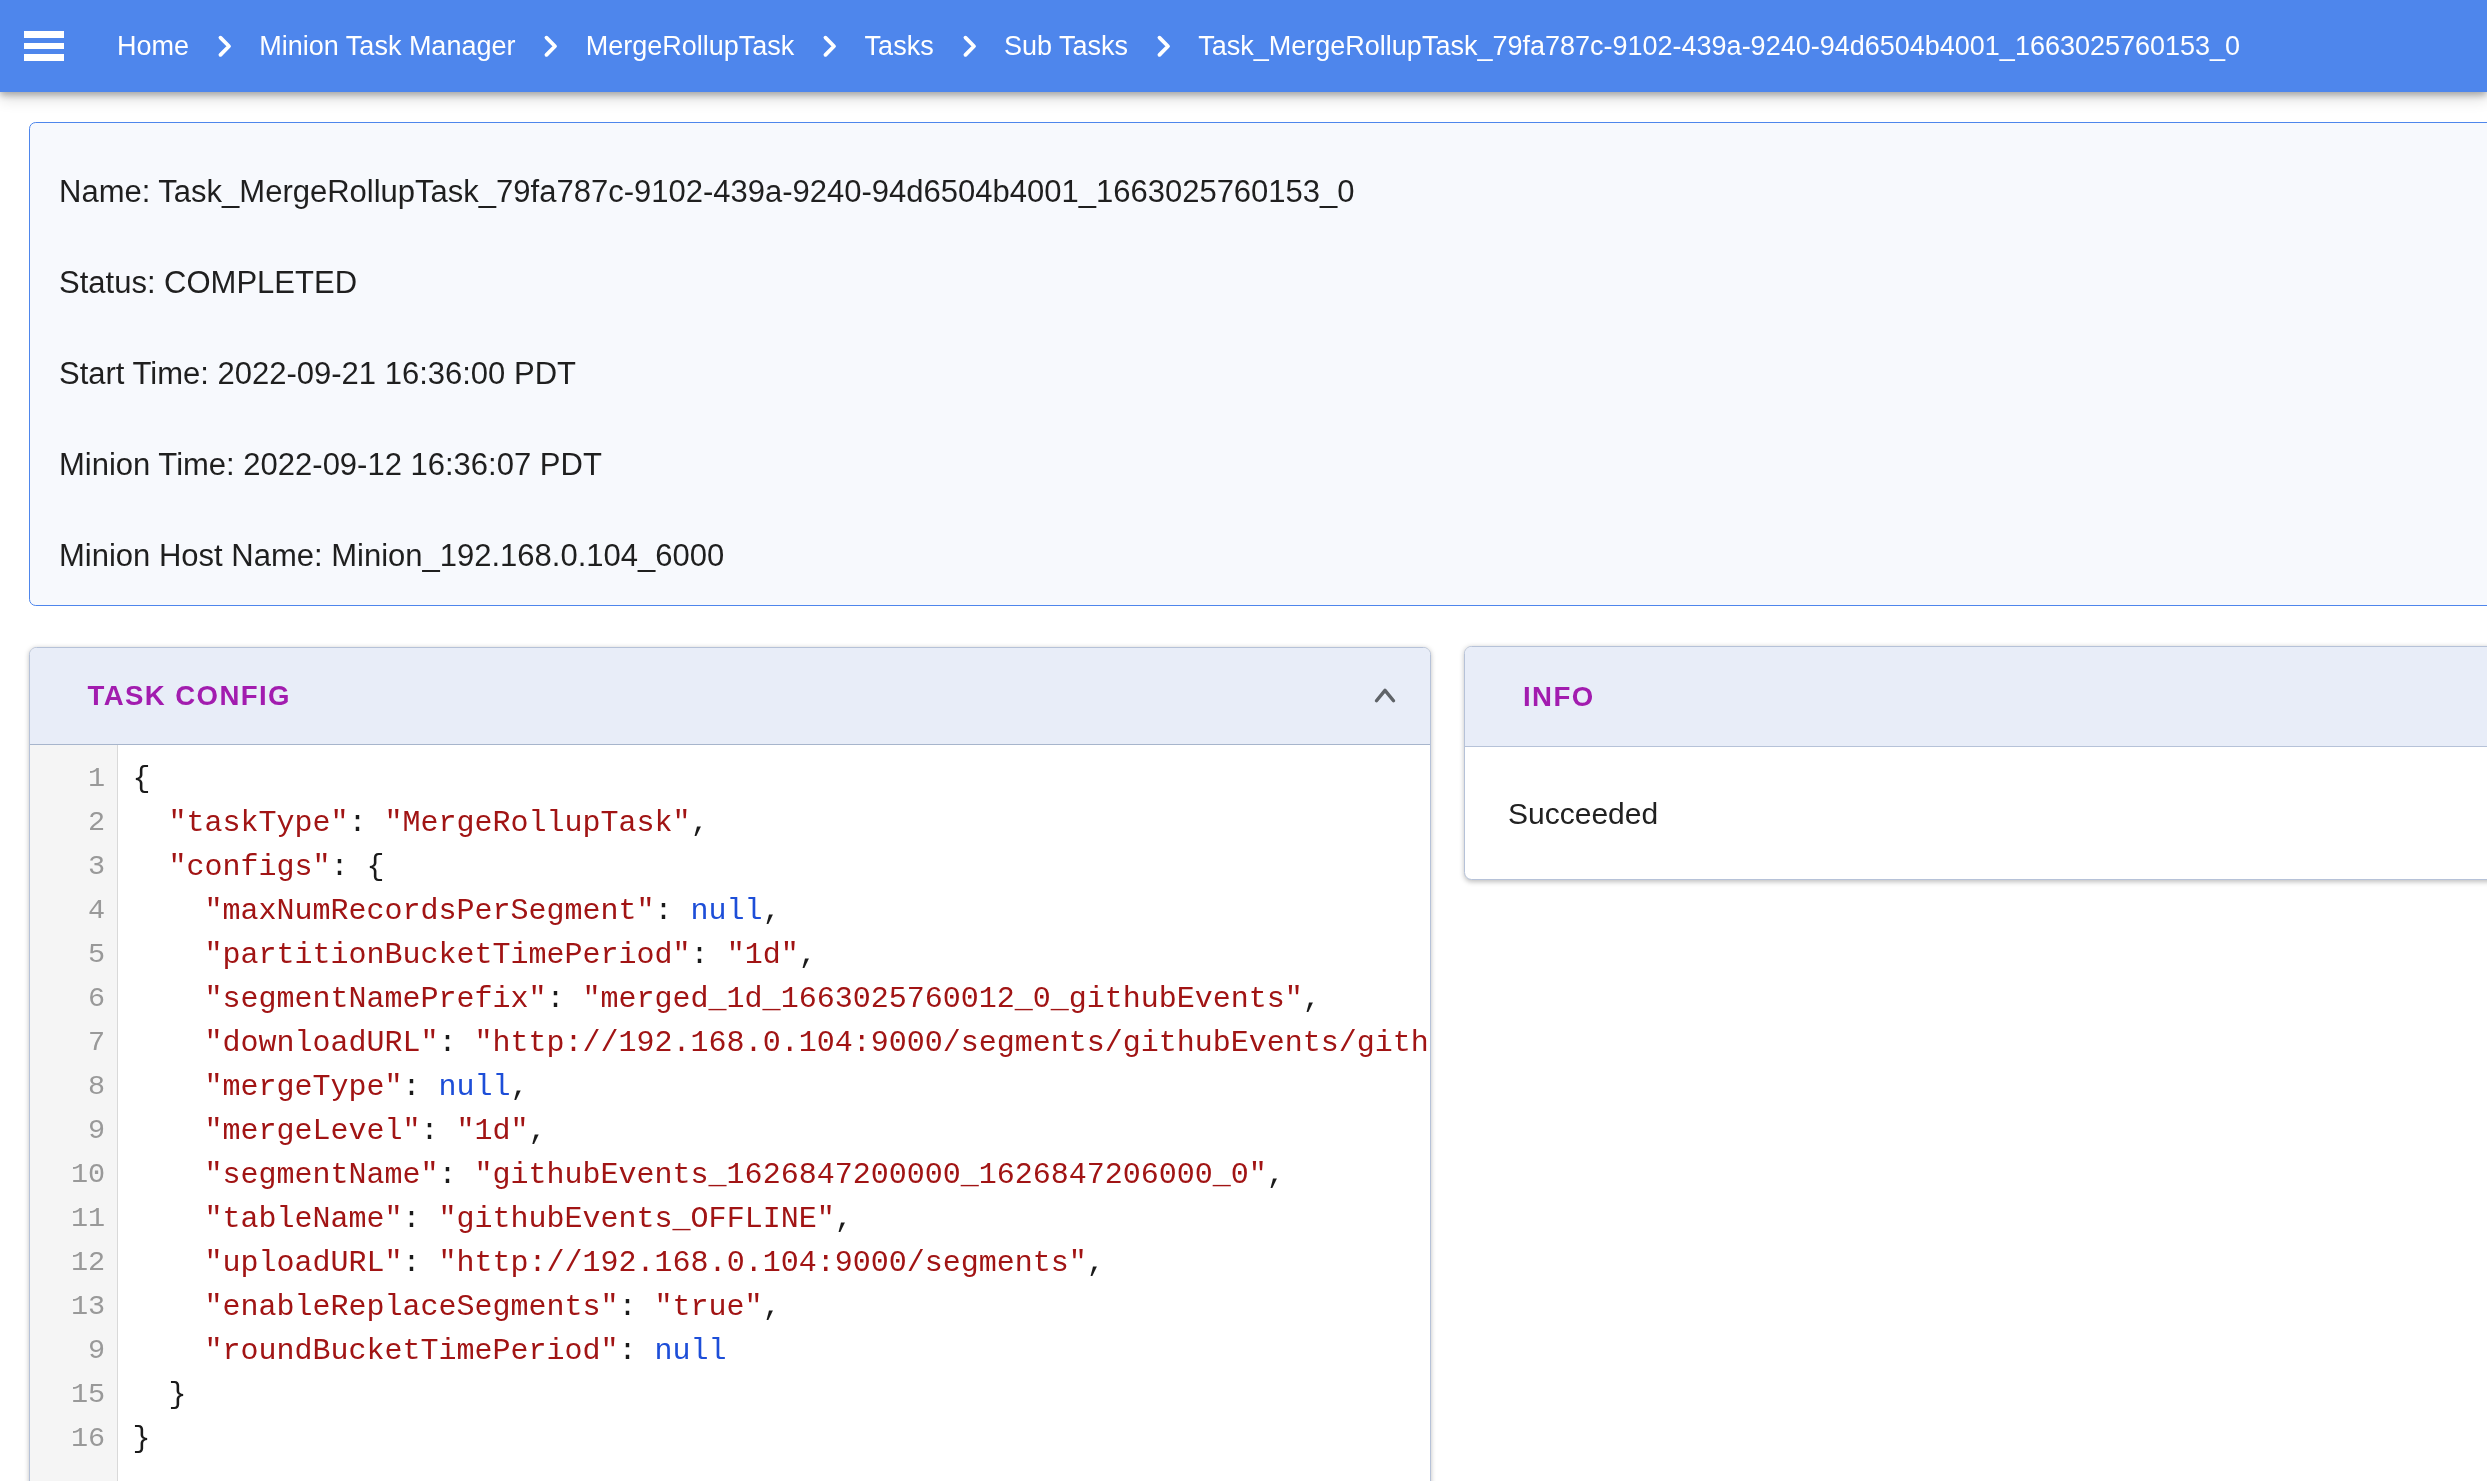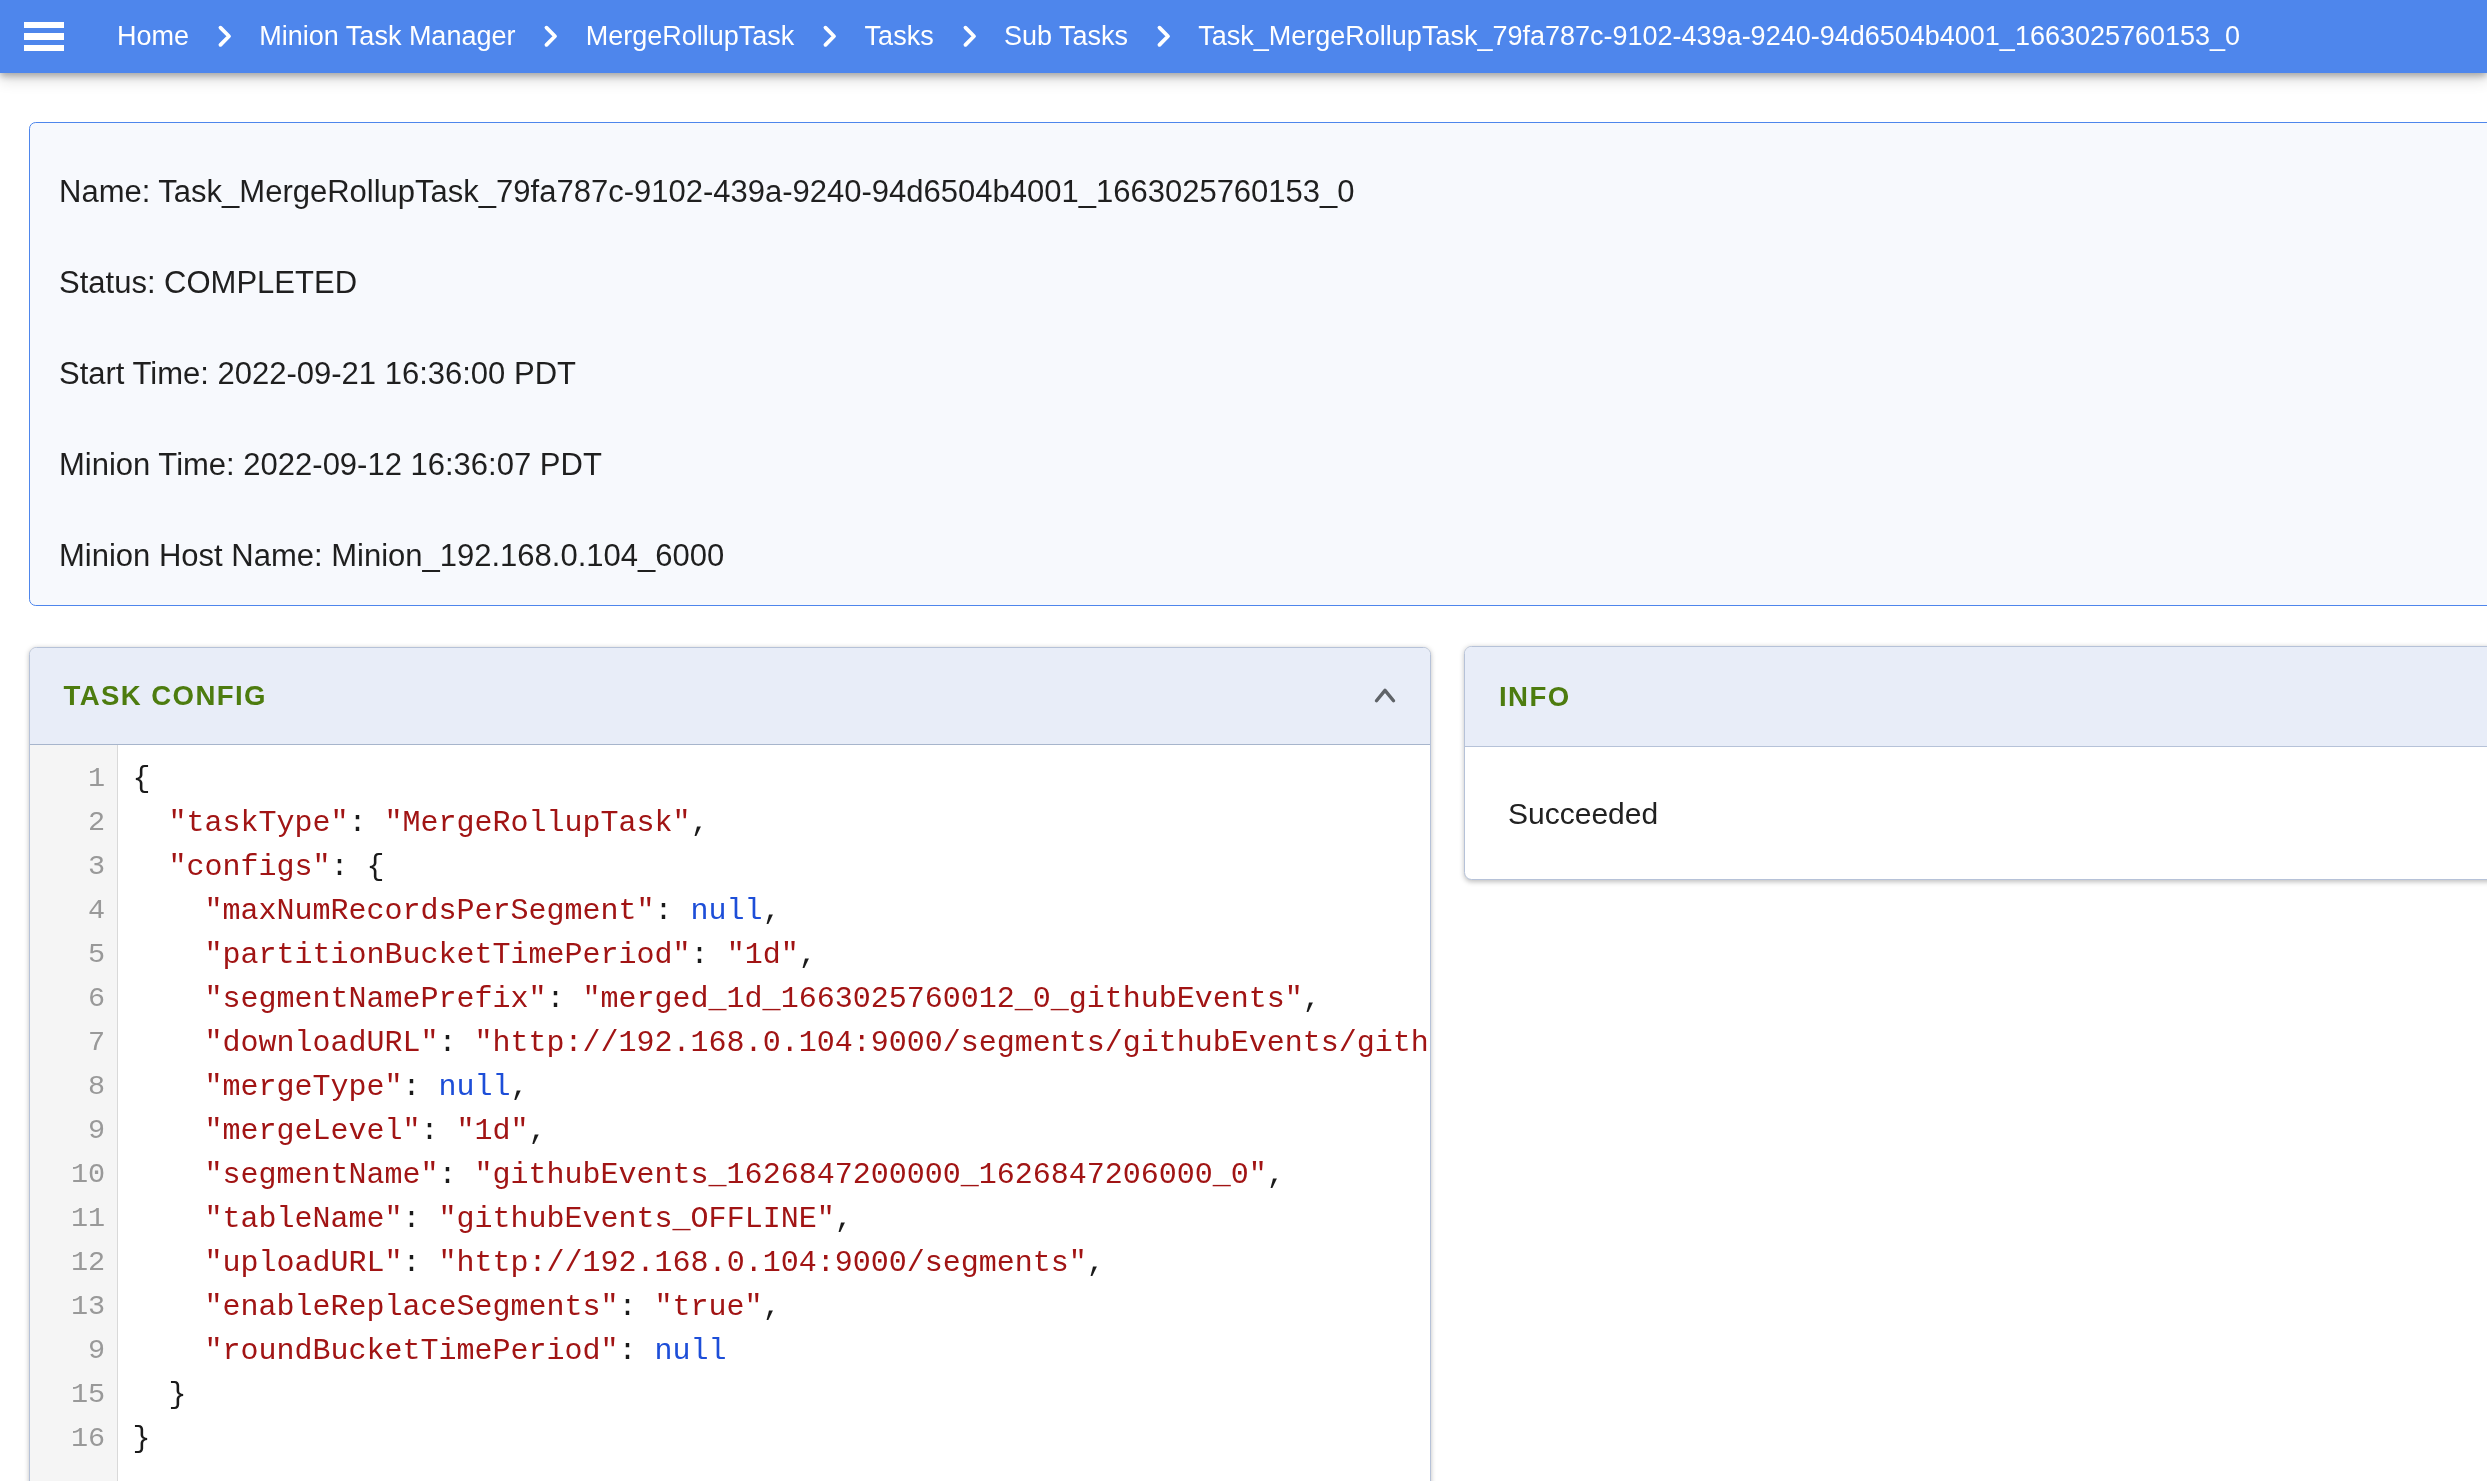--- a/index.html
+++ b/index.html
@@ -7,21 +7,21 @@
   body {
     width:2487px; height:1481px;
     overflow:hidden; position:relative;
     background:#ffffff;
     font-family:"Liberation Sans", sans-serif;
     color:#1f1f1f;
   }
 
   
   .appbar {
-    position:absolute; left:0; top:0; width:2487px; height:73px;
+    position:absolute; left:0; top:0; width:2487px; height:92px;
     background:#4e86ec;
     display:flex; align-items:center;
     box-shadow:0 3.8px 6.7px rgba(0,0,0,0.28), 0 7.6px 13.3px rgba(0,0,0,0.12);
     z-index:10;
   }
   .hamburger { width:40px; margin-left:24px; cursor:pointer; }
   .hamburger span { display:block; height:6.7px; background:#ffffff; margin-bottom:4.8px; }
   .hamburger span:last-child { margin-bottom:0; }
   .breadcrumbs {
     display:flex; align-items:center; margin-left:53px;
@@ -49,21 +49,21 @@
     box-shadow:0 1.9px 4.8px rgba(0,0,0,0.25);
     overflow:hidden;
   }
   .card-header {
     background:#e8edf8;
     display:flex; align-items:center; justify-content:space-between;
     padding:0 27px 0 34px;
     border-bottom:1.9px solid #a7b5cc;
   }
   .card-title {
-    color:#4d7c0f; font-weight:700; font-size:27.6px; letter-spacing:1.4px;
+    color:#a21caf; font-weight:700; font-size:27.6px; letter-spacing:1.4px;margin-left:24px;
   }
   .collapse-btn { width:36px; height:36px; cursor:pointer; display:flex; align-items:center; justify-content:center; }
 
   .taskconfig-card { left:28.5px; top:647px; width:1402px; height:856px; border-radius:7.6px 7.6px 0 0; }
   .taskconfig-card .card-header { height:97px; }
 
   .info-card { left:1464px; top:646px; width:1038px; height:234px; }
   .info-card .card-header { height:100px; border-bottom:1px solid #b6c2d8; }
   .info-body {
     height:133px; display:flex; align-items:center;

